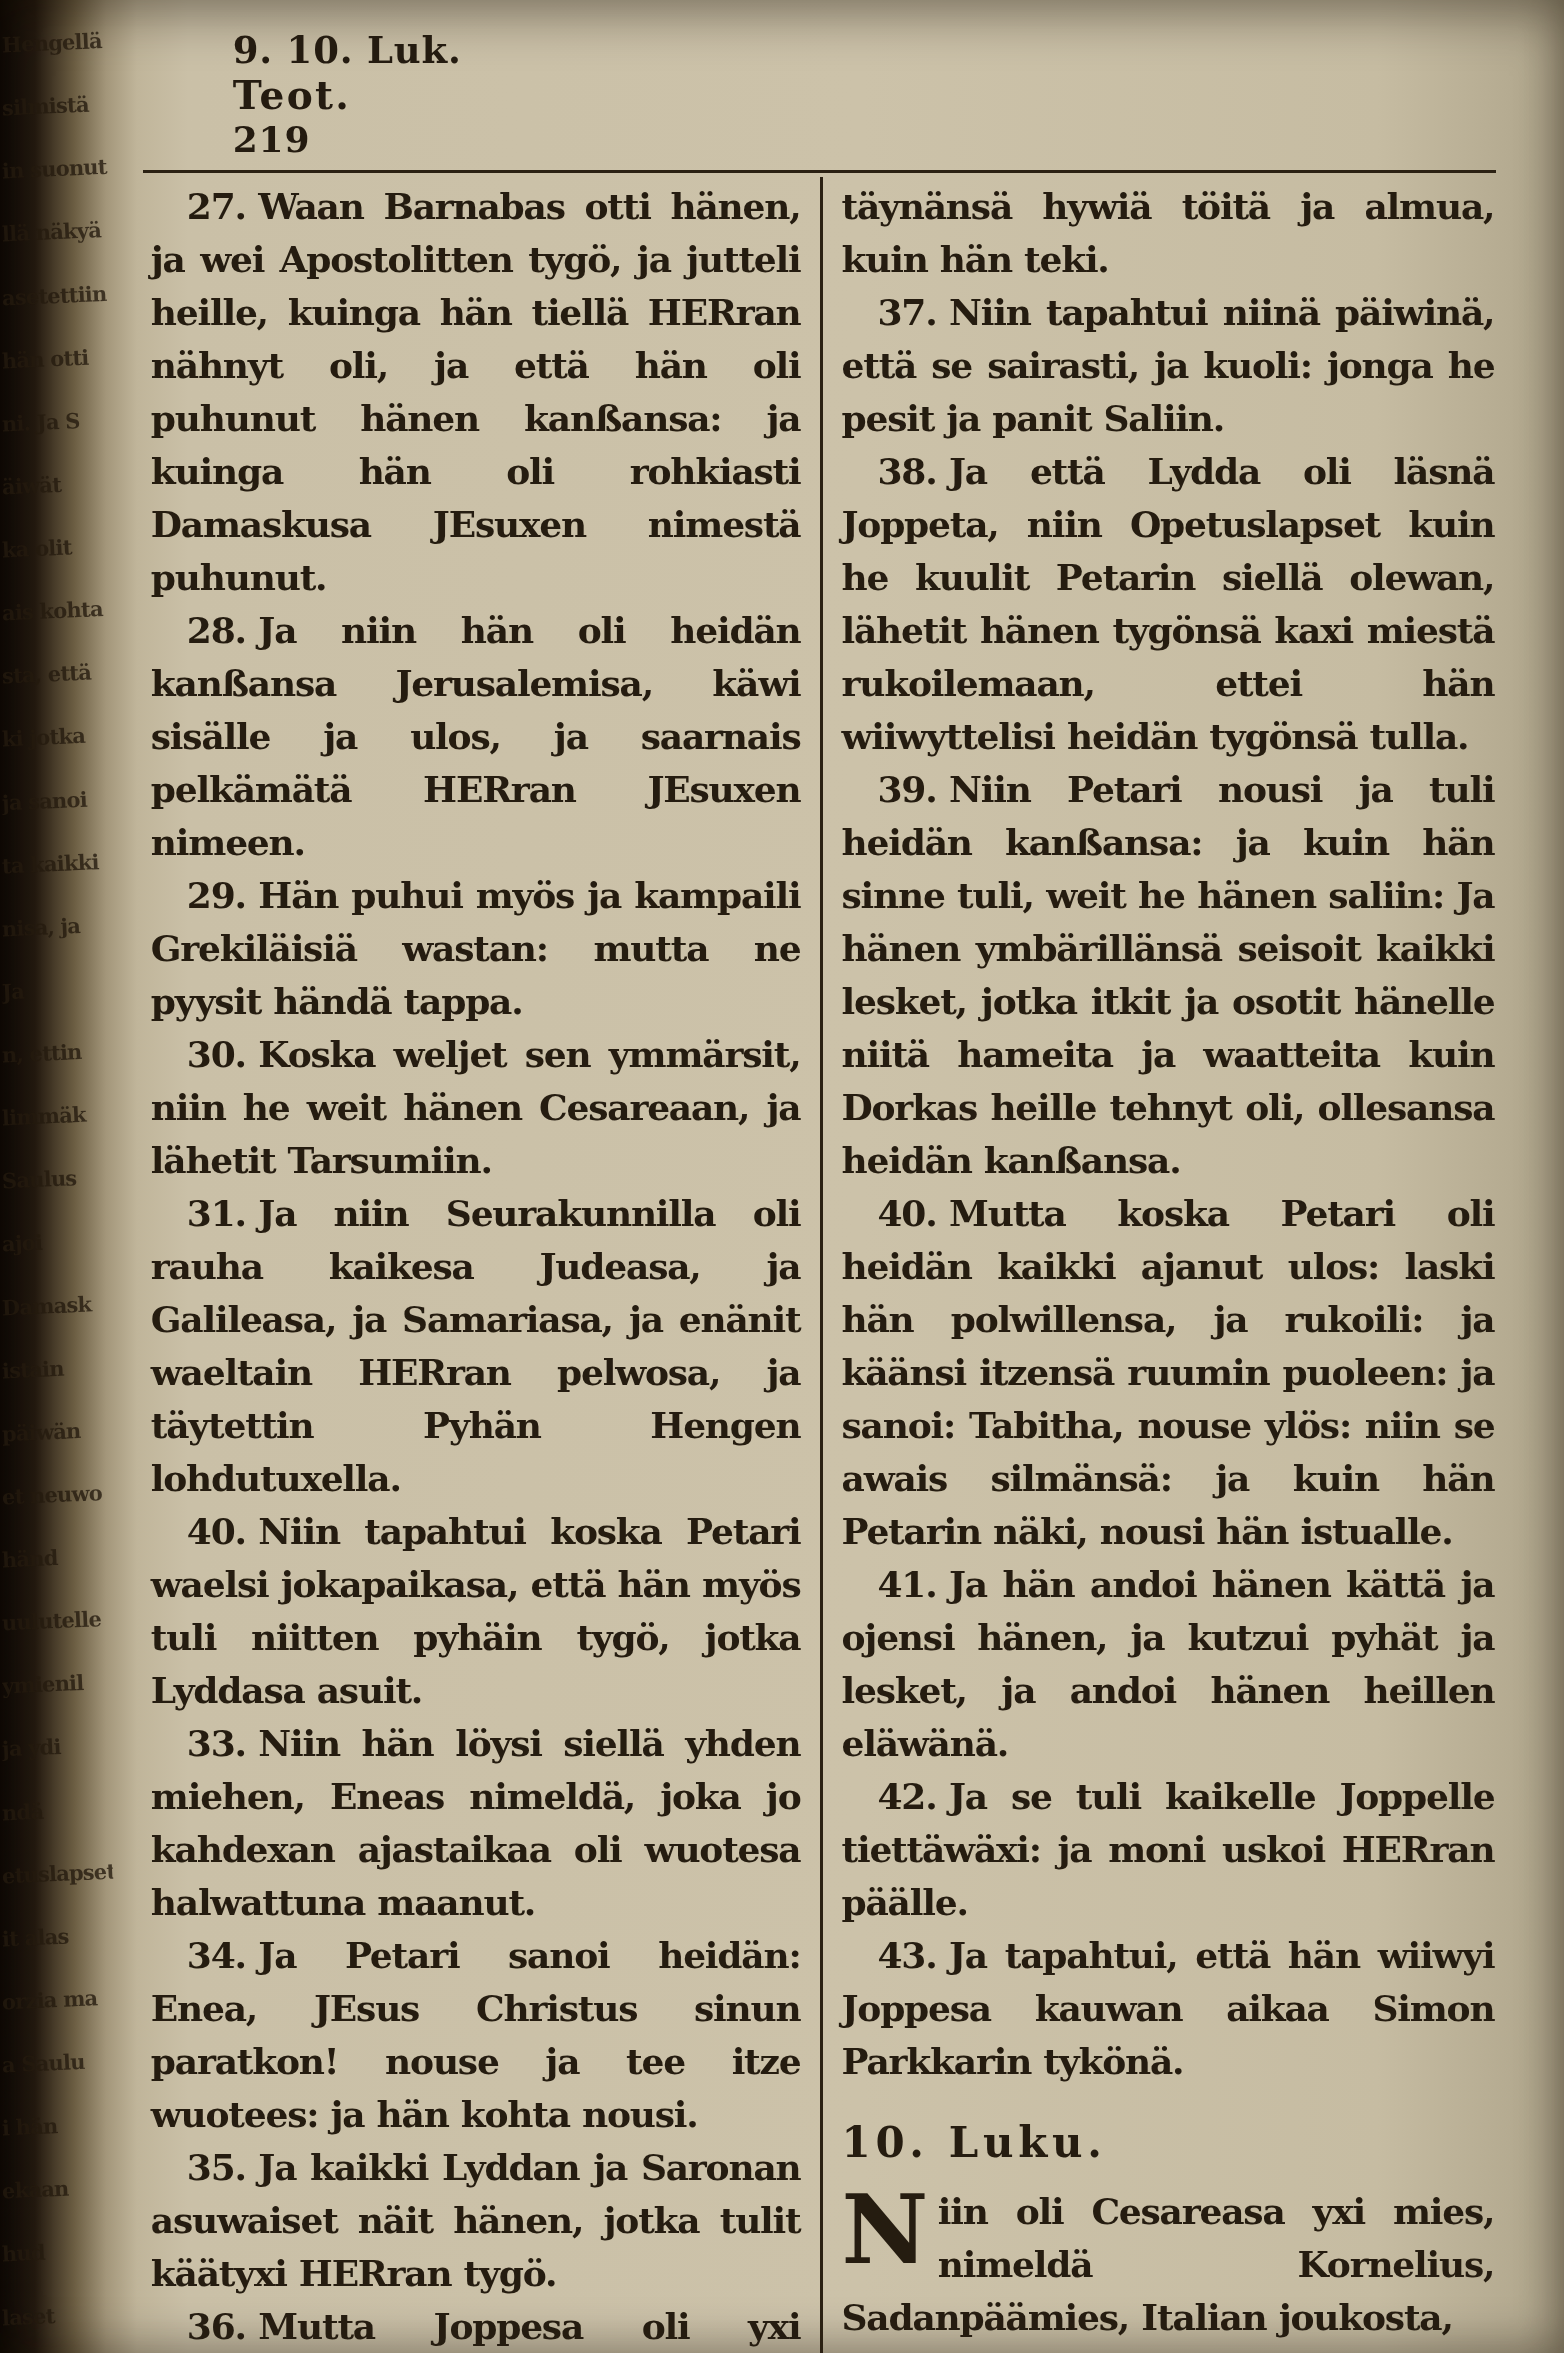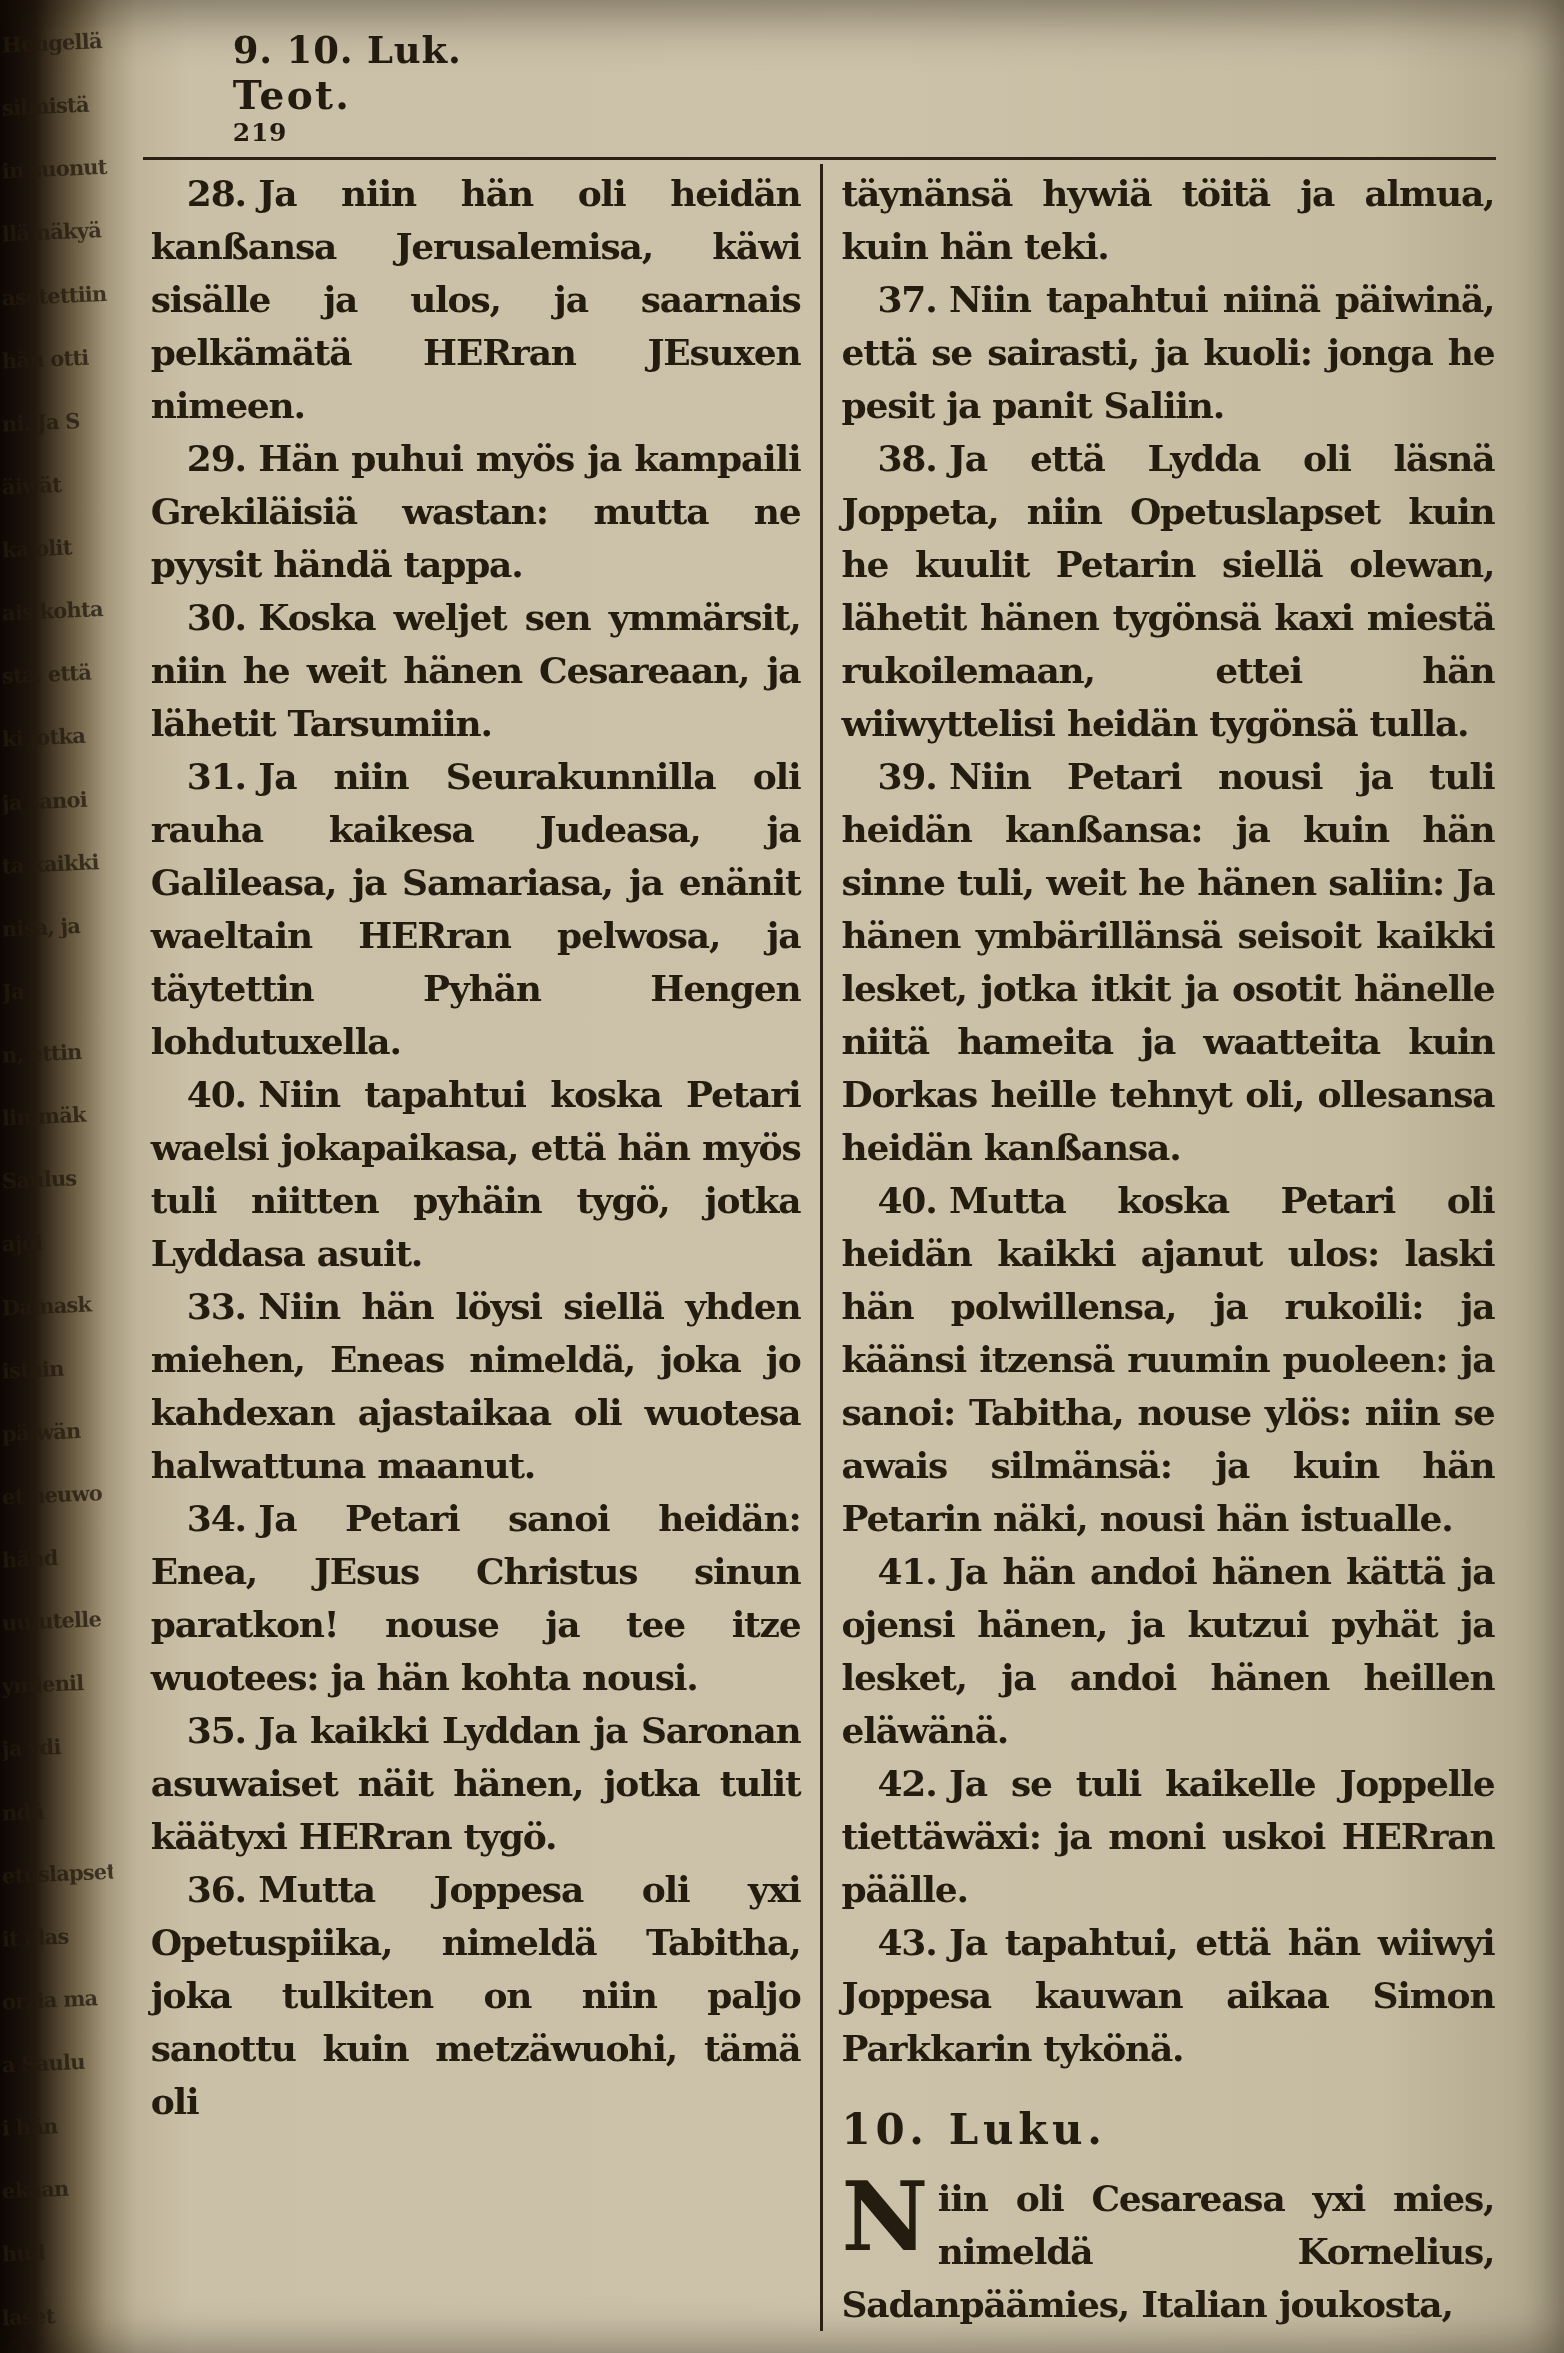--- a/index.html
+++ b/index.html
@@ -35,21 +35,21 @@
     color:#241b10;
   }
   .running-header {
     display:flex; align-items:baseline;
     font-weight:bold; font-size:37px; letter-spacing:0.8px;
     padding:4.7px 4.7px 3.1px 4.7px;
     flex-direction:column;
   }
   .hdr-left { margin-left:85px; }
   .hdr-center { flex:1; font-size:39px; letter-spacing:2.3px; }
-  .hdr-right { margin-right:3.1px; font-size:25px; }
+  .hdr-right { margin-right:3.1px; font-size:36px; }
   .header-rule { border-top:3.1px solid #2b2113; margin:6.3px 0 4.7px 0; }
   .columns { display:flex; align-items:stretch; }
   .col {
     width:50%;
     font-size:36px; line-height:53px; font-weight:bold;
     text-align:justify; letter-spacing:-1.2px; word-spacing:0.8px;
     color:#251c10;
   }
   .col-left { padding:3.1px 19px 0 7.8px; }
   .col-right { padding:3.1px 1.6px 0 19px; border-left:3.1px solid #2b2113; }
@@ -116,20 +116,21 @@
     <div class="running-header">
       <span class="hdr-left">9. 10. Luk.</span>
       <span class="hdr-center">Teot.</span>
       <span class="hdr-right">219</span>
     </div>
     <div class="header-rule"></div>
 
     <div class="columns">
 
       <div class="col col-left">
+        <p class="verse"><span class="vnum">27.</span><span>Waan Barnabas otti hänen, ja wei Apostolitten tygö, ja jutteli heille, kuinga hän tiellä HERran nähnyt oli, ja että hän oli puhunut hänen kanßansa: ja kuinga hän oli rohkiasti Damaskusa JEsuxen nimestä puhunut.</span></p>
         <p class="verse"><span class="vnum">28.</span><span>Ja niin hän oli heidän kanßansa Jerusalemisa, käwi sisälle ja ulos, ja saarnais pelkämätä HERran JEsuxen nimeen.</span></p>
         <p class="verse"><span class="vnum">29.</span><span>Hän puhui myös ja kampaili Grekiläisiä wastan: mutta ne pyysit händä tappa.</span></p>
         <p class="verse"><span class="vnum">30.</span><span>Koska weljet sen ymmärsit, niin he weit hänen Cesareaan, ja lähetit Tarsumiin.</span></p>
         <p class="verse"><span class="vnum">31.</span><span>Ja niin Seurakunnilla oli rauha kaikesa Judeasa, ja Galileasa, ja Samariasa, ja enänit waeltain HERran pelwosa, ja täytettin Pyhän Hengen lohdutuxella.</span></p>
         <p class="verse"><span class="vnum">40.</span><span>Niin tapahtui koska Petari waelsi jokapaikasa, että hän myös tuli niitten pyhäin tygö, jotka Lyddasa asuit.</span></p>
         <p class="verse"><span class="vnum">33.</span><span>Niin hän löysi siellä yhden miehen, Eneas nimeldä, joka jo kahdexan ajastaikaa oli wuotesa halwattuna maanut.</span></p>
         <p class="verse"><span class="vnum">34.</span><span>Ja Petari sanoi heidän: Enea, JEsus Christus sinun paratkon! nouse ja tee itze wuotees: ja hän kohta nousi.</span></p>
         <p class="verse"><span class="vnum">35.</span><span>Ja kaikki Lyddan ja Saronan asuwaiset näit hänen, jotka tulit käätyxi HERran tygö.</span></p>
         <p class="verse"><span class="vnum">36.</span><span>Mutta Joppesa oli yxi Opetuspiika, nimeldä Tabitha, joka tulkiten on niin paljo sanottu kuin metzäwuohi, tämä oli</span></p>
       </div>

